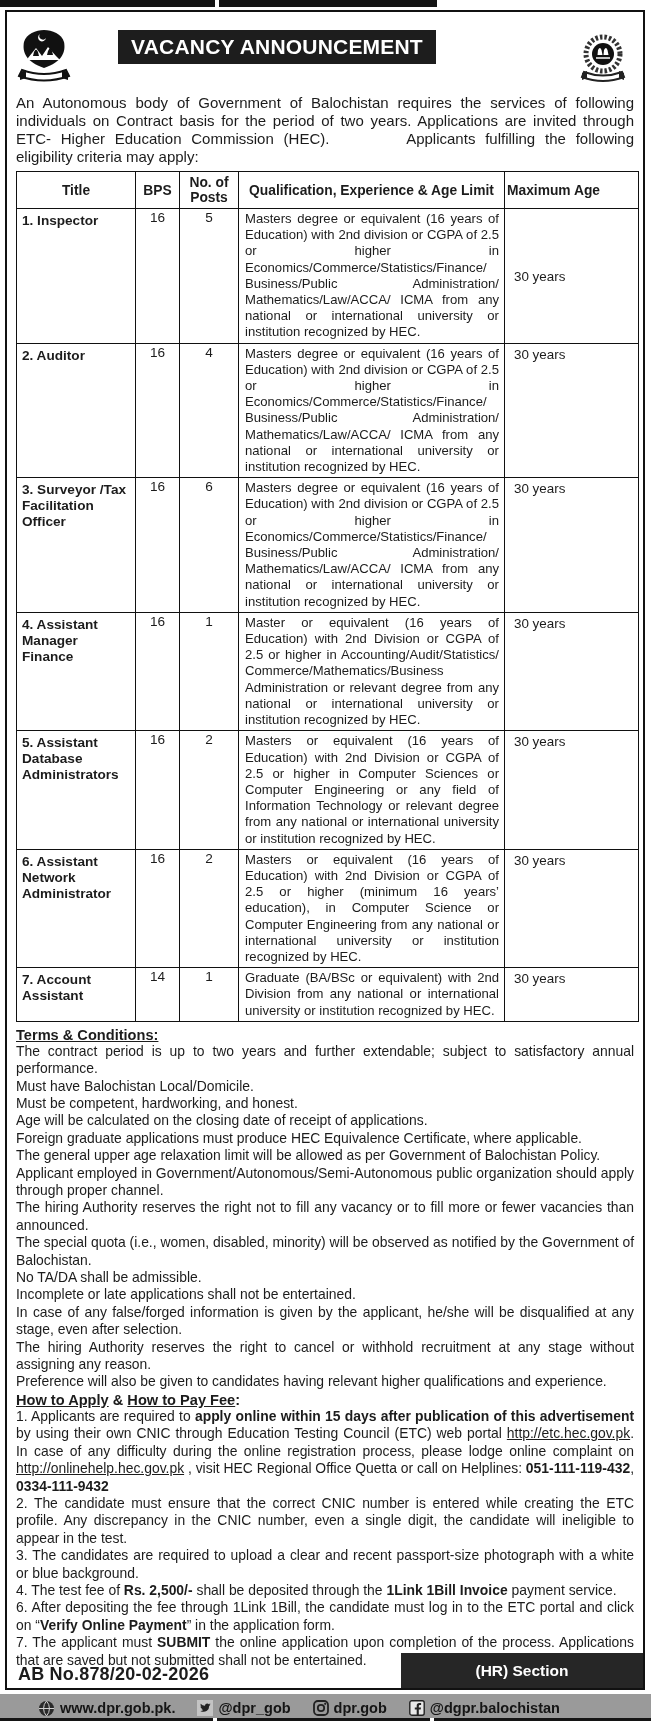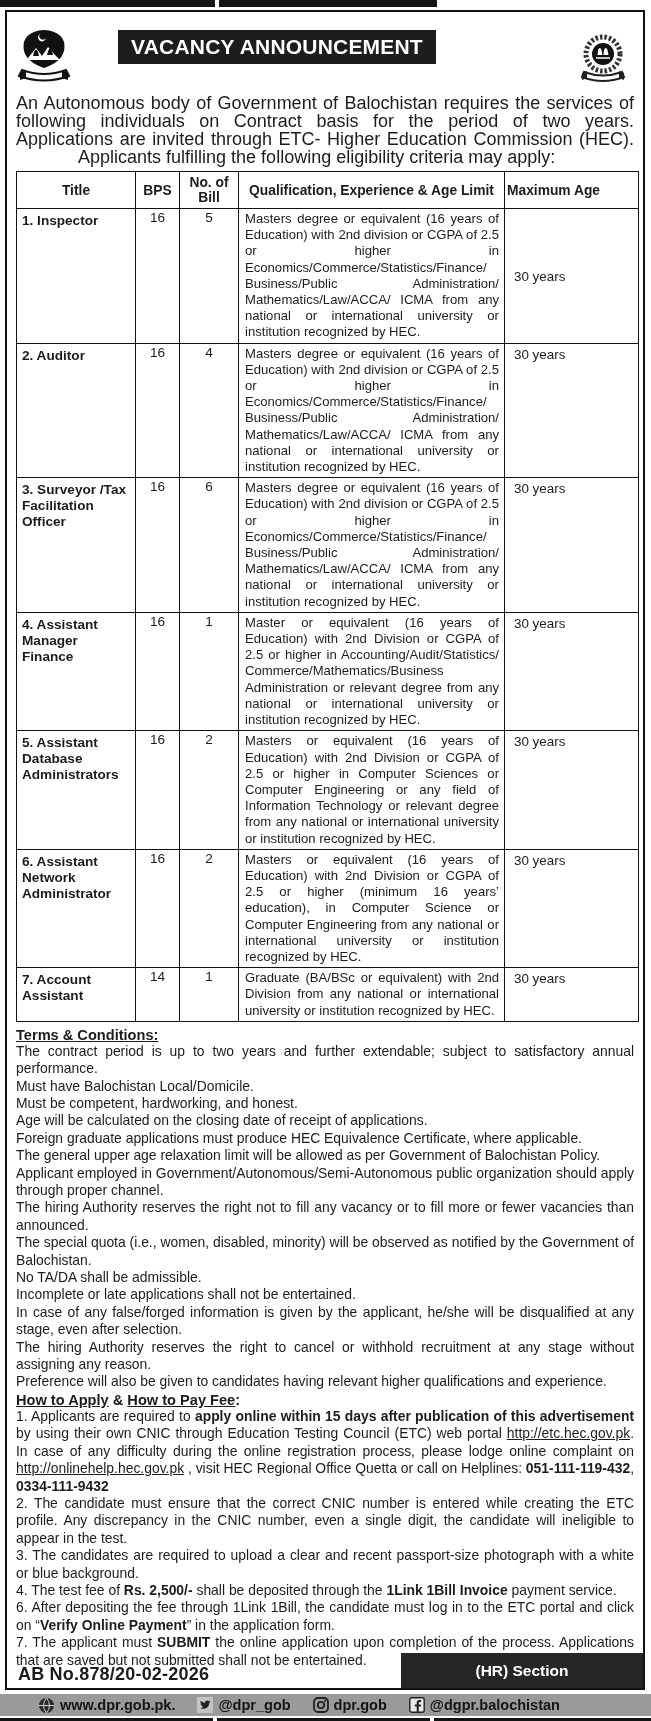--- a/index.html
+++ b/index.html
@@ -25,21 +25,21 @@
 
   .hdr { display:flex; align-items:flex-start; margin-top:2px; }
   .logo-left { width:56px; height:60px; flex:0 0 auto; }
   .title-bar {
     margin-left:46px; margin-top:2px; width:318px; height:34px;
     background:#1d1d1d; color:#fff; font-weight:bold; font-size:21px;
     display:flex; align-items:center; justify-content:center; letter-spacing:0.2px;
   }
   .logo-right { margin-left:auto; width:62px; height:62px; flex:0 0 auto; }
 
-  .intro { margin-top:4px; font-size:18px; line-height:18px; text-align:justify; }
+  .intro { margin-top:4px; font-size:15px; line-height:18px; text-align:justify; }
   .intro .gap { display:inline-block; width:58px; }
 
   table.jobs { border-collapse:collapse; width:622px; margin-top:5px; table-layout:fixed;border-radius:20px; }
   table.jobs th, table.jobs td { border:1.6px solid #111; vertical-align:top; }
   table.jobs th { font-size:13.8px; line-height:15px; font-weight:bold; padding:3px 2px; vertical-align:middle; }
   col.c-title { width:119px; } col.c-bps { width:44px; } col.c-posts { width:59px; }
   col.c-qual { width:266px; } col.c-age { width:134px; }
   th.h-age { text-align:left; padding-left:8px; }
   td.t-title { font-weight:bold; font-size:13.6px; line-height:16px; padding:4px 3px 4px 5px; vertical-align:middle; text-align:left; }
   td.t-num { text-align:center; vertical-align:middle; font-size:13.6px; }
@@ -56,21 +56,21 @@
   .ad-foot { position:absolute; left:9px; right:0; bottom:0; height:40px; }
   .ab-no { position:absolute; left:2px; bottom:3px; font-weight:bold; font-size:18px; letter-spacing:0.2px; }
   .hr-box {
     position:absolute; right:0; bottom:0; width:242px; height:35px;
     background:#262626; color:#fff; font-weight:bold; font-size:15.5px;
     display:flex; align-items:center; justify-content:center;
   }
 
   
   .social-bar {
-    position:absolute; left:0; top:1694px; width:651px; height:22px;
+    position:absolute; left:0; top:1694px; width:651px; height:28px;
     background:#9a9a9a; display:flex; align-items:center;
     font-weight:bold; font-size:14.5px; color:#151515; padding:0 12px;
   }
   .social-item { display:flex; align-items:center; gap:5px; white-space:nowrap; }
   .social-item + .social-item { margin-left:22px; }
   .social-bar .first { margin-left:26px; }
 
   .bottom-strip { position:absolute; left:0; top:1718px; width:651px; height:3px; background:#fff; }
   .bottom-strip .bar { position:absolute; top:0; height:3px; background:#141414; }
 </style>
@@ -117,21 +117,21 @@
       <col class="c-title">
         <col class="c-bps">
         <col class="c-posts">
         <col class="c-qual">
         <col class="c-age">
     </colgroup>
     <tbody>
         <tr>
       <th>Title</th>
       <th>BPS</th>
-      <th>No. of Bill</th>
+      <th>No. of Posts</th>
       <th>Qualification, Experience &amp; Age Limit</th>
       <th class="h-age">Maximum Age</th>
     </tr>
     <tr class="r1">
       <td class="t-title">1. Inspector</td>
       <td class="t-num">16</td>
       <td class="t-num">5</td>
       <td class="t-qual">Masters degree or equivalent (16 years of Education) with 2nd division or CGPA of 2.5 or higher in Economics/Commerce/Statistics/Finance/ Business/Public Administration/ Mathematics/Law/ACCA/ ICMA from any national or international university or institution recognized by HEC.</td>
       <td class="t-age">30 years</td>
     </tr>

